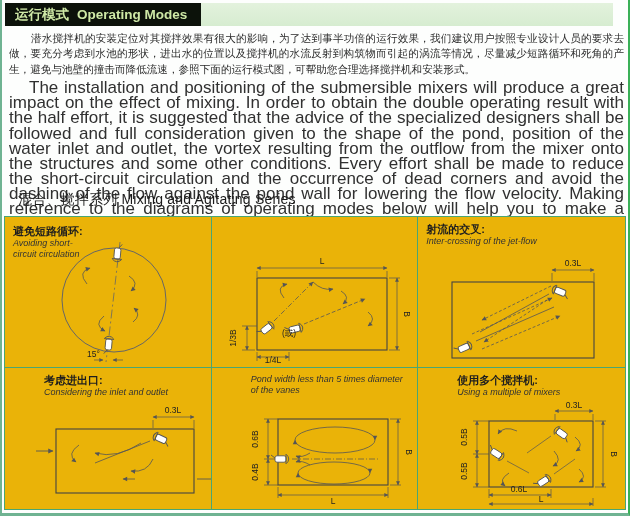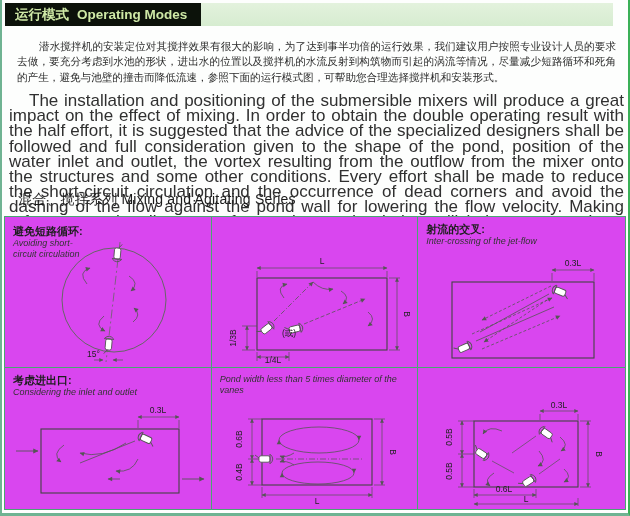--- a/index.html
+++ b/index.html
@@ -15,32 +15,32 @@
   }
   
   .banner { position:absolute; top:3px; left:3px; width:608px; height:23px; display:flex; }
   .banner-title {
     background:#0c120a; color:#cfe9a6; font-weight:bold; font-size:13.5px;
     display:flex; align-items:center; gap:8px; padding:0 14px 0 10px; white-space:nowrap;
   }
   .banner-strip { flex:1; background:linear-gradient(#e3f2dd,#d6ecd0); }
   
   .intro { position:absolute; top:31px; left:7px; width:615px; }
-  .p-zh { margin:8px; font-size:10.6px; line-height:15.4px; text-align:justify; text-indent:22px; color:#2b2b2b; }
+  .p-zh { margin:0; font-size:10.6px; line-height:15.4px; text-align:justify; text-indent:22px; color:#2b2b2b; }
   .p-en { margin:3px 0 0 0; font-size:17px; line-height:15.1px; text-align:justify; text-indent:20px; color:#303030; }
   .section-title { position:absolute; top:191px; left:16px; font-size:14px; color:#1b1b1b; font-weight:normal; letter-spacing:0.2px; }
   
   .grid {
     position:absolute; top:216px; left:2px; right:2px; bottom:3px;
     display:grid; grid-template-columns:1fr 1fr 1fr; grid-template-rows:151px 1fr;
-    border:1.5px solid #4aa673; background:#d946ef;
+    border:1.5px solid #4aa673; background:#eab308;
   }
   .cell { position:relative; border-right:1.5px solid #4aa673; border-bottom:1.5px solid #4aa673; padding:6px 8px 0; overflow:hidden; }
   .cell:nth-child(3n) { border-right:none; }
-  .cell:nth-child(n+4) { border-bottom:none; }
+  .cell:nth-child(n+4) { border-bottom:none;margin-left:31px; }
   .cell-head .zh-t { font-size:11px; font-weight:bold; color:#1e1e1e; line-height:13px; }
   .cell-head .en-t { font-size:9px; color:#333; line-height:10.5px;font-style:italic; }
   .head-overlay { position:absolute; top:8px; left:8px; width:80px; z-index:2; }
   .diag { position:absolute; bottom:3px; left:50%; transform:translateX(-50%); display:block; }
   .diag1 { position:absolute; bottom:1px; left:4px; display:block; }
   svg text { fill:#222; font-size:8.5px; font-family:"Liberation Sans","DejaVu Sans",sans-serif; }
 </style>
 </head>
 <body>
 
@@ -276,20 +276,24 @@
           <path d="M145,39 A40,13 0 0 1 65,39" marker-end="url(#mk5)"></path>
           <path d="M68,72 A36,11 0 0 1 140,72" marker-end="url(#mk5)"></path>
           <path d="M140,72 A36,11 0 0 1 68,72" marker-end="url(#mk5)"></path>
           <path d="M80,52 q-8,5 -14,3" marker-end="url(#mk5)"></path>
           <path d="M80,64 q-8,-5 -14,-3" marker-end="url(#mk5)"></path>
         </g>
       </svg>
     </div>
 
     <div class="cell">
+      <div class="cell-head">
+        <div class="zh-t">使用多个搅拌机:</div>
+        <div class="en-t">Using a multiple of mixers</div>
+      </div>
       <svg class="diag" width="200" height="105" viewBox="0 0 200 105">
         <defs>
           <marker id="mk6" viewBox="0 0 8 8" refX="6.5" refY="4" markerWidth="7" markerHeight="7" orient="auto-start-reverse">
             <path d="M0.5,0.8 L7,4 L0.5,7.2 z" fill="#555"></path>
           </marker>
         </defs>
         <rect x="52" y="20" width="104" height="66" fill="none" stroke="#444" stroke-width="1.1"></rect>
         <g stroke="#555" stroke-width="0.7" fill="none">
           <line x1="118" y1="10" x2="156" y2="10" marker-start="url(#mk6)" marker-end="url(#mk6)"></line>
           <line x1="118" y1="13" x2="118" y2="19"></line>

